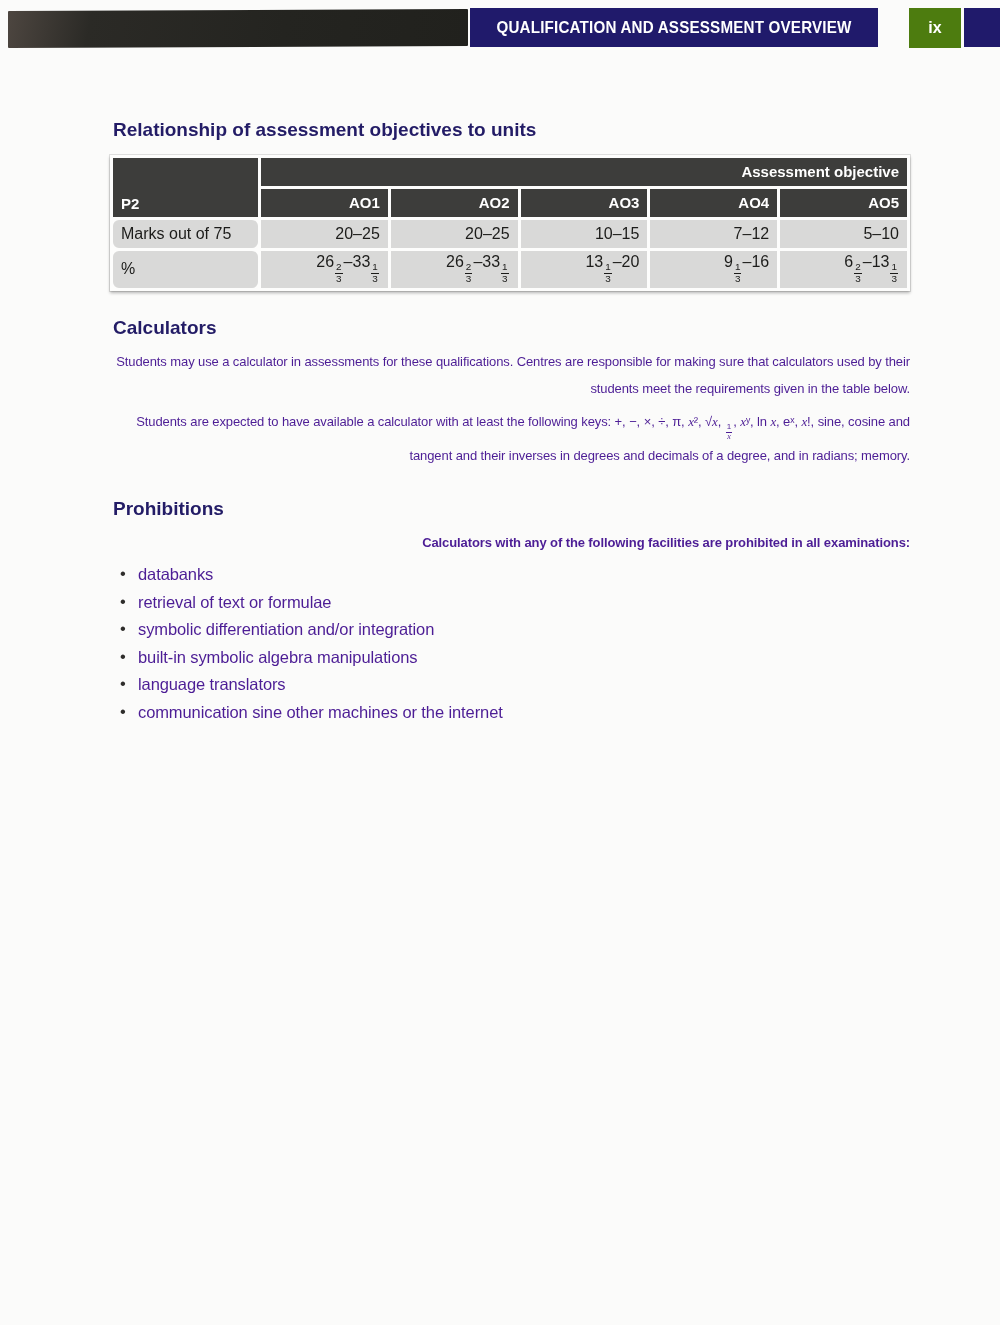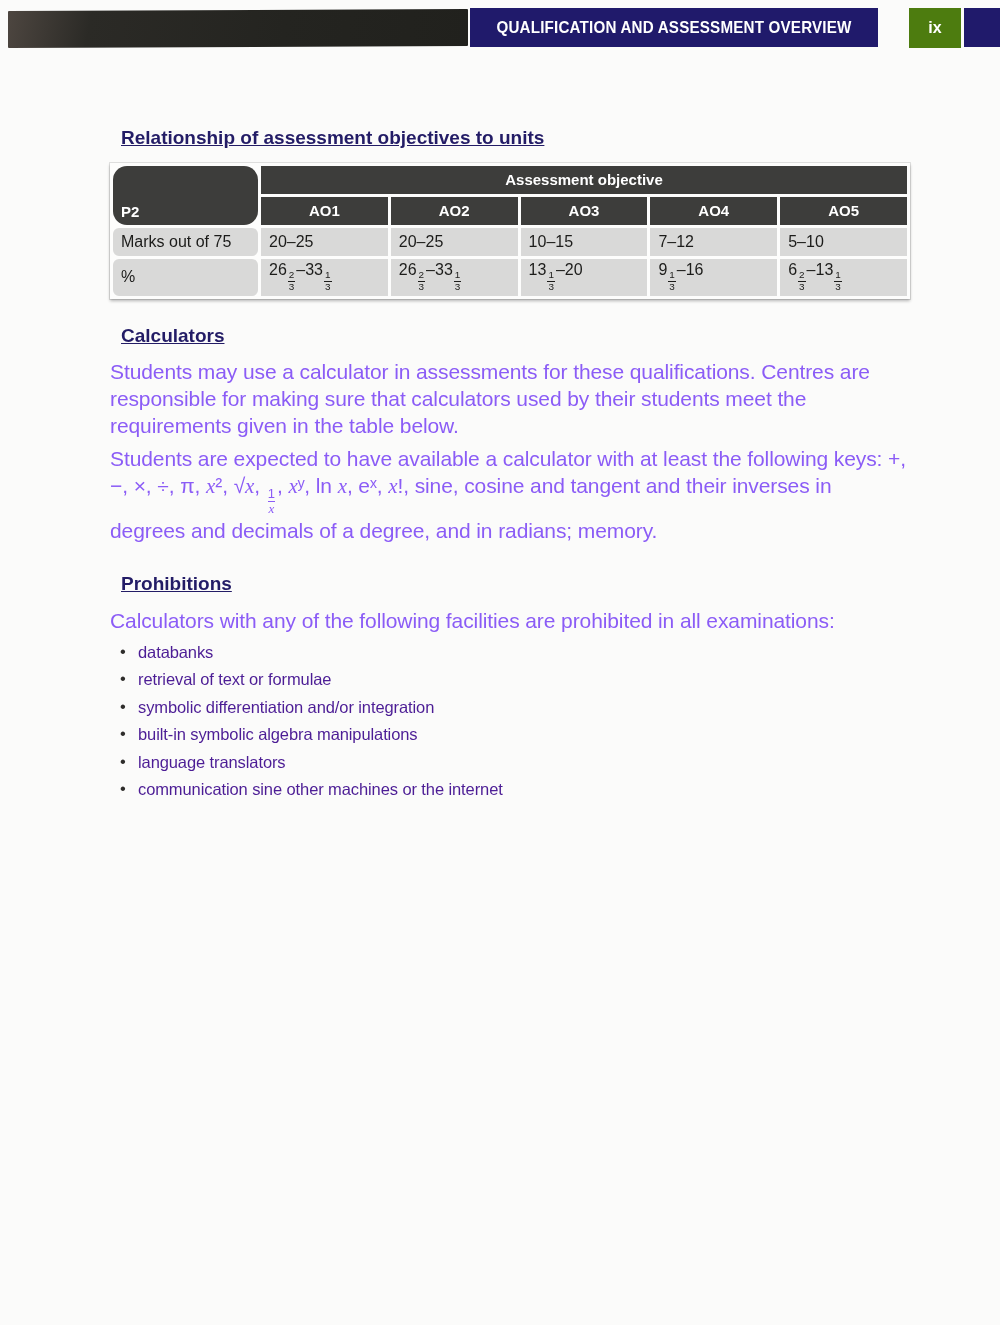--- a/index.html
+++ b/index.html
@@ -34,57 +34,57 @@
     display:flex;align-items:center;justify-content:center;
     color:#fff;font-weight:700;font-size:16px;
   }
   .bar-navy-edge{
     position:absolute;left:964px;top:-2px;width:36px;height:39px;
     background:#201a6b;
   }
   
   .content{position:absolute;top:116px;left:110px;width:800px;}
   h1,h2{
-    font-size:19px;font-weight:700;color:#231c66;margin:11px;line-height:1.2;text-decoration:underline;
+    font-size:19px;font-weight:700;color:#231c66;margin:3px;line-height:1.2;
   }
-  p{margin:0;font-size:21px;line-height:27px;letter-spacing:-0.1px;color:#8b5cf6;}
+  p{margin:0;font-size:13px;line-height:27px;letter-spacing:-0.1px;color:#4c1d95;text-align:right;}
   
   table{
     border-collapse:separate;border-spacing:3px;
     table-layout:fixed;width:800px;margin-top:13px;
     background:#fdfdfc;
     box-shadow:0 2px 3px rgba(0,0,0,0.28), 0 0 0 1px rgba(0,0,0,0.10);
   }
   col.c0{width:145px;}
   th,td{padding:2px 8px;}
   th{
     background:#3d3d3b;color:#ffffff;font-weight:700;font-size:15px;
-    text-align:center;height:24px;
+    text-align:right;height:24px;
   }
-  th.corner{text-align:left;vertical-align:bottom;padding-bottom:5px;border-radius:14px;}
+  th.corner{text-align:left;vertical-align:bottom;padding-bottom:5px;}
   td{
-    background:#d9d9d8;color:#1c1c1a;font-size:16px;text-align:left;height:24px;
+    background:#d9d9d8;color:#1c1c1a;font-size:16px;text-align:right;height:24px;
   }
   td.rowlabel{text-align:left;border-radius:6px;}
   tr.pct-row td{height:29px;}
   
   .frac{
     display:inline-flex;flex-direction:column;align-items:center;
     vertical-align:-0.5em;line-height:1.05;font-size:0.62em;
     margin:0 1px;position:relative;top:-0.15em;
   }
   .frac .fn{padding:0 1px;}
   .frac .fd{border-top:1px solid currentColor;padding:0 1px;}
   .it{font-style:italic;font-family:"Liberation Serif", serif;}
   
   .h-calc{margin-top:26px;}
   .p1{margin-top:9px;}
   .p2{margin-top:6px;}
   .h-proh{margin-top:29px;}
-  .intro{margin-top:8px;}
+  .intro{margin-top:8px;font-weight:bold;}
   ul{list-style:none;margin:9px 0 0 4px;padding:0;}
   li{
     position:relative;padding-left:24px;margin-bottom:8px;
     font-size:16.5px;line-height:19.5px;letter-spacing:-0.1px;color:#4c1d95;
   }
   li::before{
     content:"\2022";position:absolute;left:6px;top:-1px;color:#2e2d2b;
   }
 </style>
 </head>

